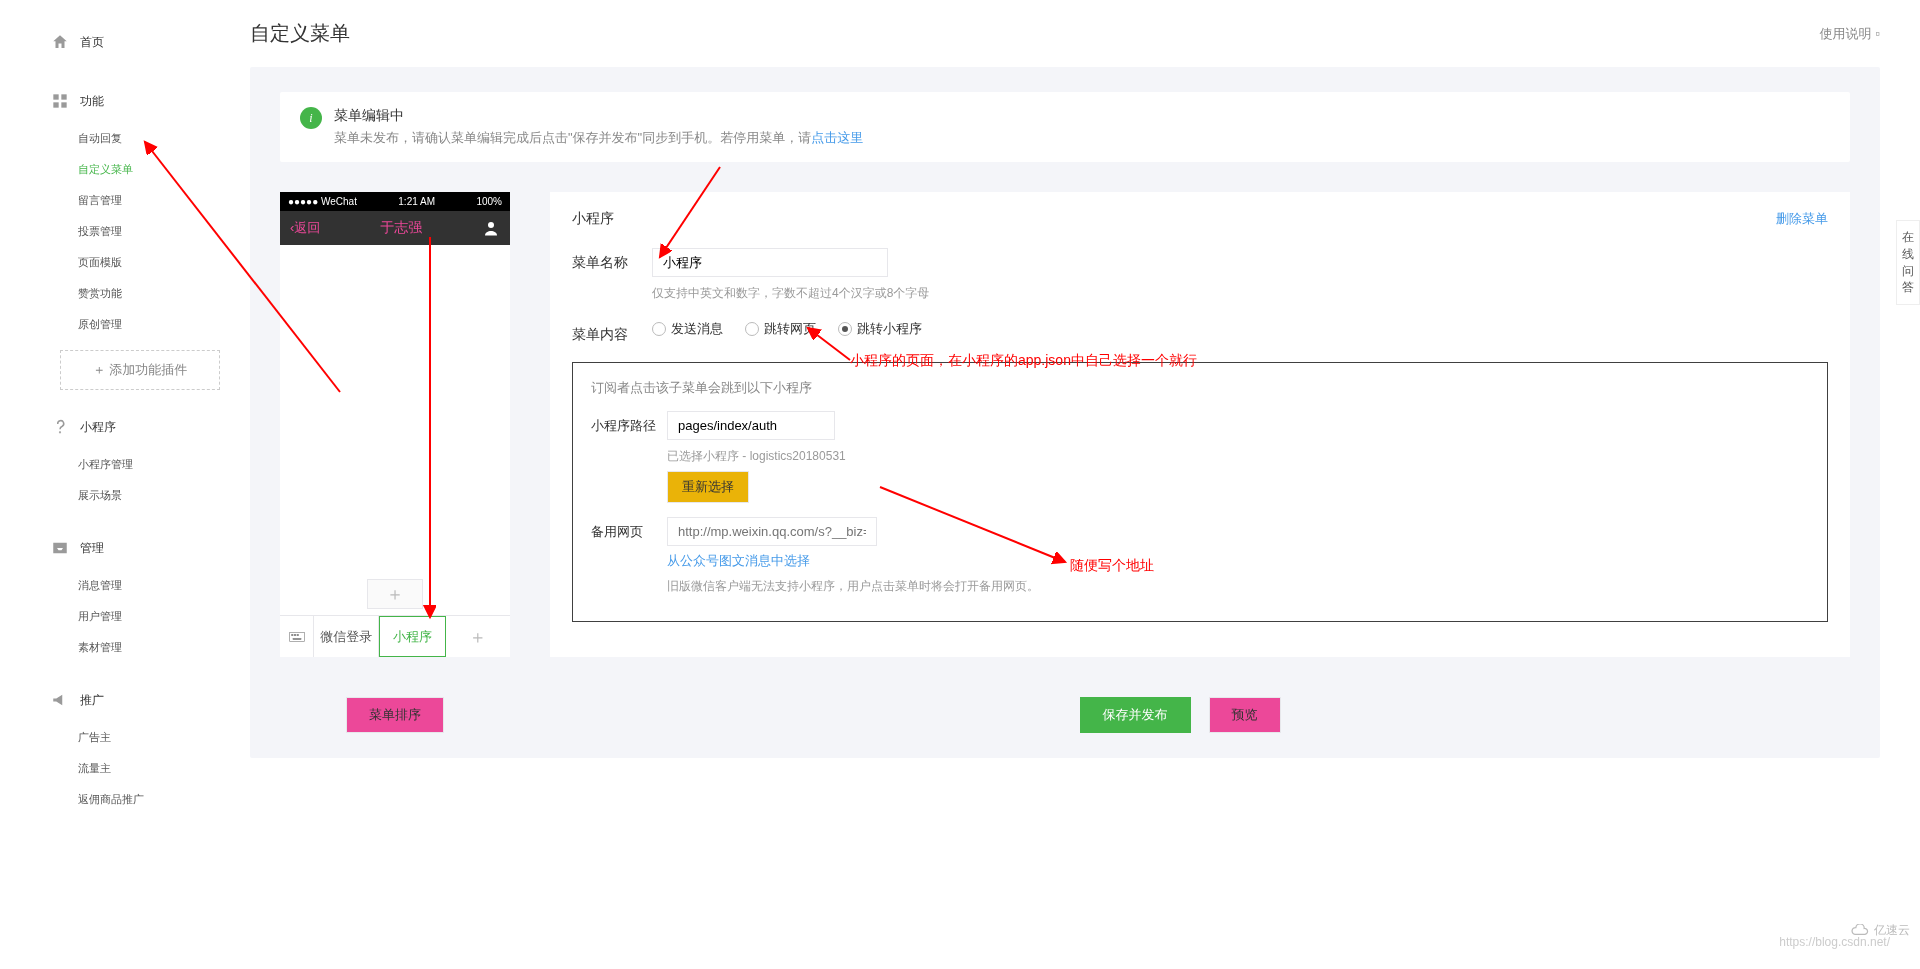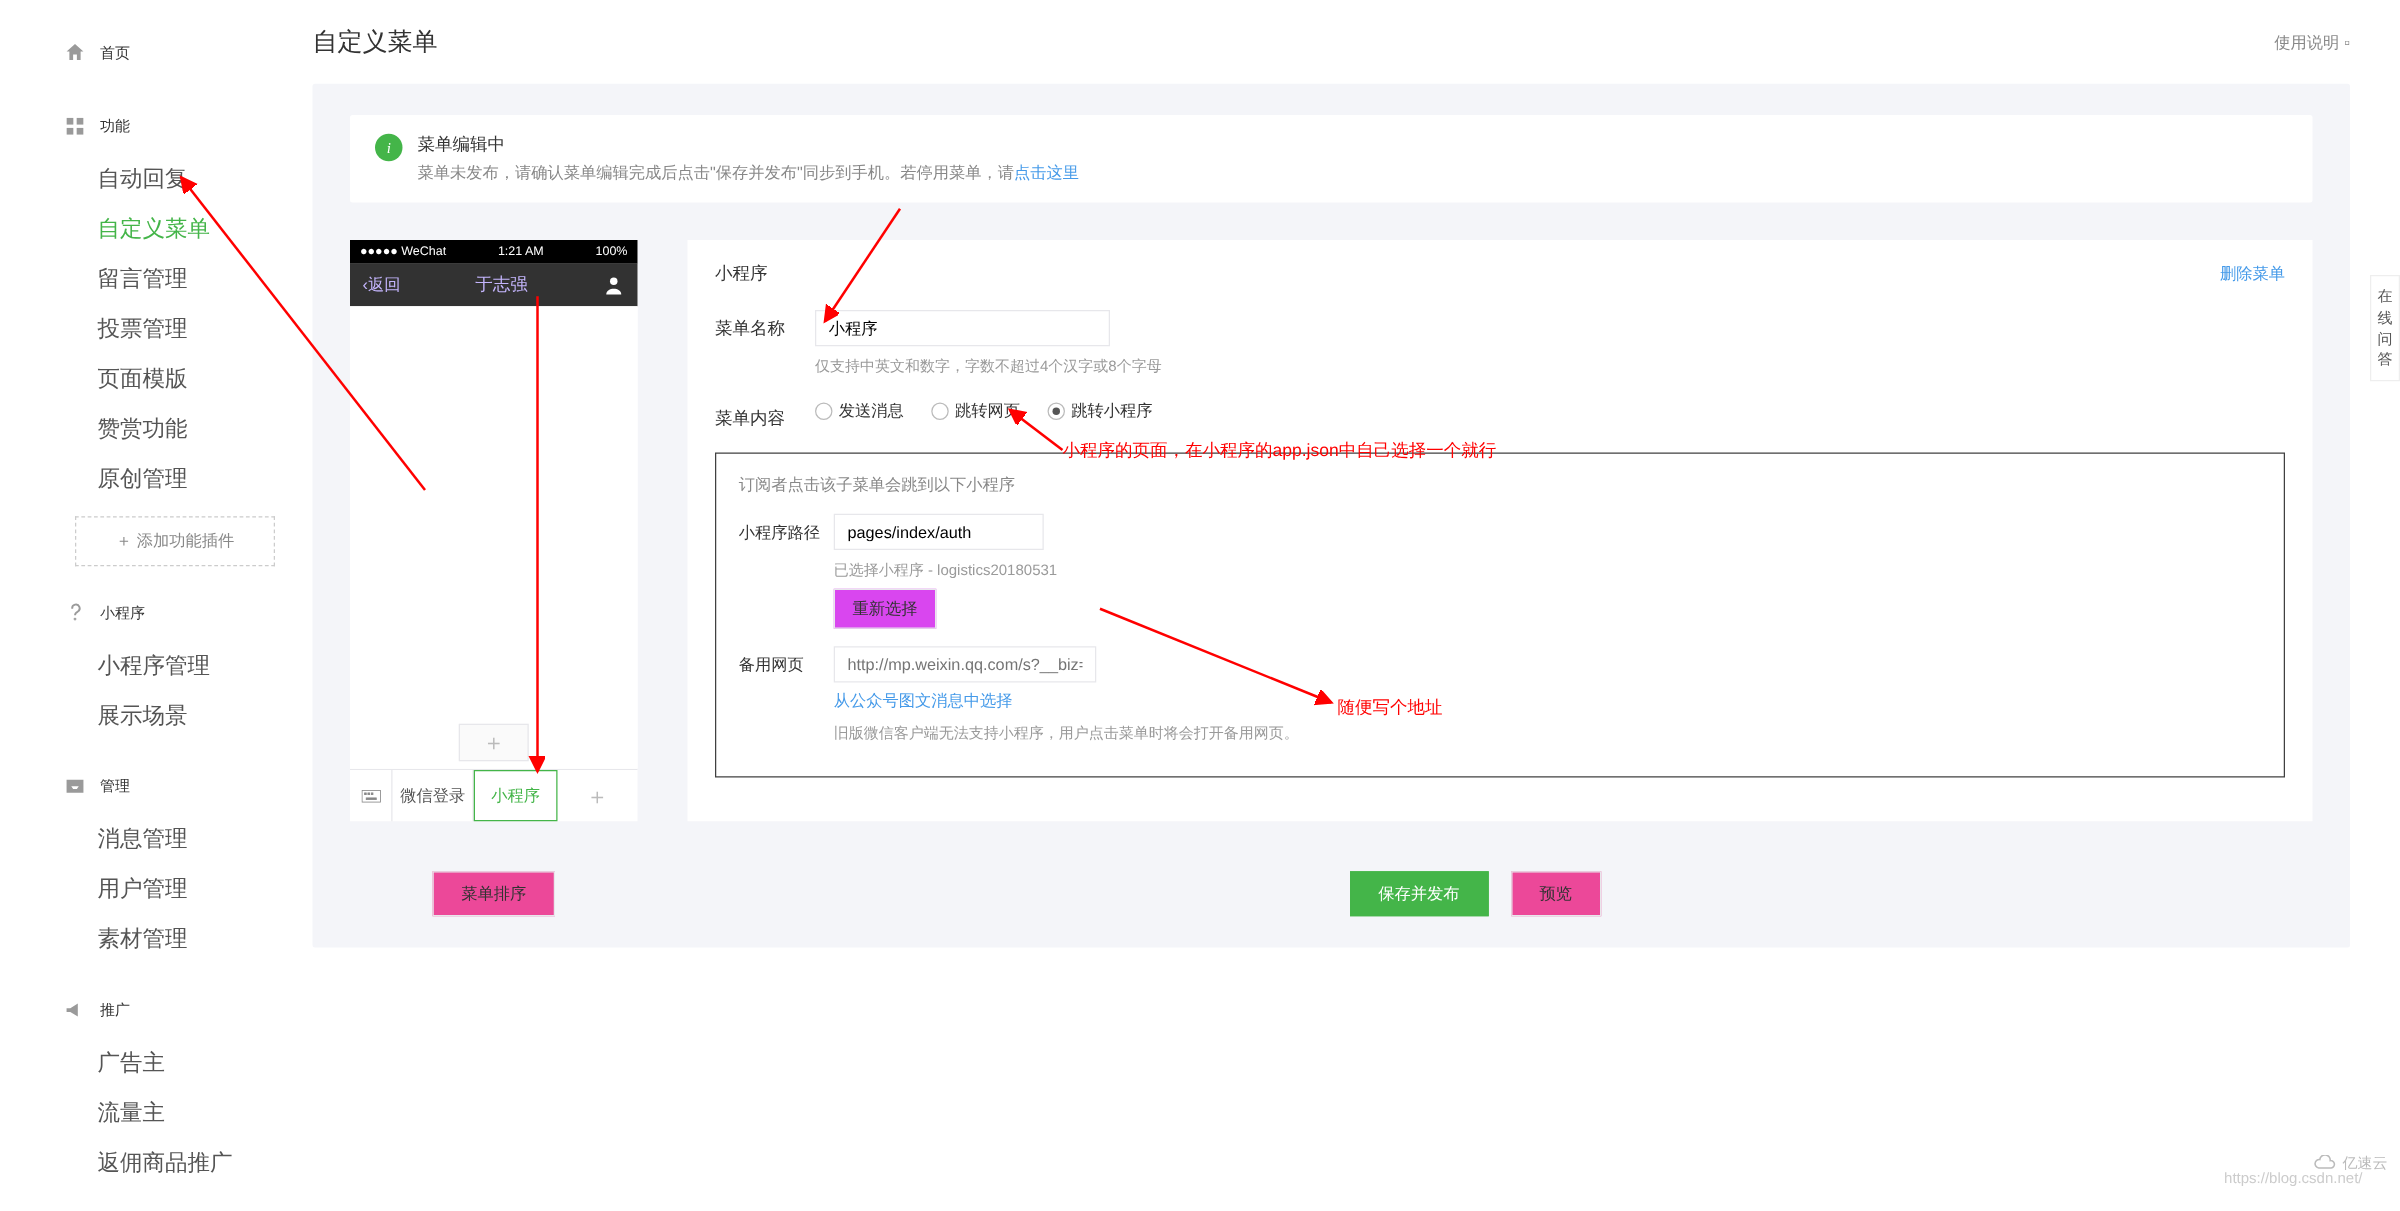--- a/index.html
+++ b/index.html
@@ -2,41 +2,41 @@
 <html><head>
 <meta charset="utf-8">
 <style>
   * { box-sizing: border-box; margin: 0; padding: 0; }
   body { font-family: "Microsoft YaHei", Arial, sans-serif; background: #fff; color: #333; font-size: 14px; position: relative; width: 1920px; height: 969px; overflow: hidden; }
   
   .sidebar { position: absolute; left: 0; top: 0; width: 250px; height: 100%; background: #fff; padding-top: 20px; }
   .sb-section-title { display: flex; align-items: center; padding: 12px 0 12px 50px; color: #353535; font-size: 12px; margin-top: 15px; }
   .sb-section-title.first { margin-top: 0; }
   .sb-icon { width: 20px; height: 20px; margin-right: 10px; display: inline-flex; align-items: center; justify-content: center; color: #9a9a9a; }
-  .sb-sub { padding: 8px 0 8px 78px; color: #555; cursor: pointer; font-size: 18px; }
+  .sb-sub { padding: 8px 0 8px 78px; color: #555; cursor: pointer; font-size: 11px; }
   .sb-sub.active { color: #44b549; }
   .sb-add { margin: 10px 30px 10px 60px; border: 1px dashed #ccc; padding: 10px 12px; color: #888; font-size: 13px; cursor: pointer; text-align: center; }
   
   .main { position: absolute; left: 250px; right: 40px; top: 0; }
   .page-title-row { display: flex; align-items: center; padding: 20px 0 20px 0; }
   .page-title { font-size: 20px; font-weight: normal; color: #333; }
   .help-link { margin-left: auto; color: #888; font-size: 13px; display: flex; align-items: center; gap: 4px; }
   
   .content { background: #f4f5f9; padding: 25px 30px; border-radius: 2px; }
   .notice { background: #fff; padding: 15px 20px; display: flex; align-items: flex-start; gap: 12px; border-radius: 2px; }
   .notice-icon { width: 22px; height: 22px; border-radius: 50%; background: #44b549; color: #fff; display: flex; align-items: center; justify-content: center; font-size: 12px; flex-shrink: 0; font-style: italic; font-family: serif; }
   .notice-title { font-size: 14px; color: #333; margin-bottom: 4px; }
   .notice-desc { font-size: 13px; color: #888; }
   .notice-link { color: #459ae9; cursor: pointer; }
   
   .editor-row { display: flex; gap: 40px; margin-top: 30px; position: relative; }
   
   .phone-mock { width: 230px; background: #fff; position: relative; flex-shrink: 0; }
   .phone-status { background: #000; color: #fff; font-size: 10px; padding: 4px 8px; display: flex; justify-content: space-between; align-items: center; }
-  .phone-nav { background: #323232; color: #c4b5fd; padding: 8px 10px; display: flex; align-items: center; justify-content: space-between; font-size: 14px; }
+  .phone-nav { background: #323232; color: #ec4899; padding: 8px 10px; display: flex; align-items: center; justify-content: space-between; font-size: 14px; }
   .phone-nav-back { font-size: 13px; cursor: pointer; }
   .phone-nav-title { flex: 1; text-align: center; }
   .phone-nav-user { width: 18px; height: 18px; }
   .phone-body { height: 370px; position: relative; background: #fff; }
   .add-submenu { position: absolute; bottom: 6px; left: 50%; transform: translateX(-50%); width: 56px; height: 30px; border: 1px solid #e7e7eb; display: flex; align-items: center; justify-content: center; color: #bbb; font-size: 18px; cursor: pointer; background:#fafafa; }
   .phone-menubar { display: flex; border-top: 1px solid #e7e7eb; height: 42px; }
   .menubar-cell { flex: 1; display: flex; align-items: center; justify-content: center; border-right: 1px solid #e7e7eb; font-size: 13px; color: #555; cursor: pointer; }
   .menubar-cell:last-child { border-right: none; }
   .menubar-cell.active { border: 1px solid #44b549; color: #44b549; }
   .menubar-cell.kbd { flex: 0 0 34px; color: #888; }
@@ -55,21 +55,21 @@
   
   .radio-row { display: flex; gap: 22px; align-items: center; }
   .radio-item { display: flex; align-items: center; gap: 5px; font-size: 13px; cursor: pointer; }
   .radio { width: 14px; height: 14px; border: 1px solid #bbb; border-radius: 50%; display: inline-block; position: relative; }
   .radio.checked::after { content: ""; width: 6px; height: 6px; background: #555; border-radius: 50%; position: absolute; left: 3px; top: 3px; }
   
   .sub-panel { border: 1px solid #404040; padding: 16px 18px; }
   .sub-hint-top { font-size: 13px; color: #888; margin-bottom: 14px; }
   .sub-row { display: flex; align-items: flex-start; margin-bottom: 10px; }
   .sub-label { width: 76px; flex-shrink: 0; font-size: 13px; padding-top: 6px; }
-  .btn-outline { display: inline-block; padding: 6px 14px; border: 1px solid #e7e7eb; font-size: 13px; background: #d946ef; cursor: pointer; margin-top: 6px; }
+  .btn-outline { display: inline-block; padding: 6px 14px; border: 1px solid #e7e7eb; font-size: 13px; background: #eab308; cursor: pointer; margin-top: 6px; }
   .link-text { color: #459ae9; font-size: 13px; cursor: pointer; display: inline-block; margin-top: 6px; }
   
   .actions-row { margin-top: 40px; display: flex; align-items: center; }
   .actions-left { width: 230px; display: flex; justify-content: center; }
   .actions-center { flex: 1; display: flex; justify-content: center; gap: 18px; }
   .btn { padding: 8px 22px; border: 1px solid #e7e7eb; font-size: 13px; background: #ec4899; cursor: pointer; }
   .btn-primary { background: #44b549; color: #fff; border-color: #44b549; }
   
   
   .annot { position: absolute; pointer-events: none; }

